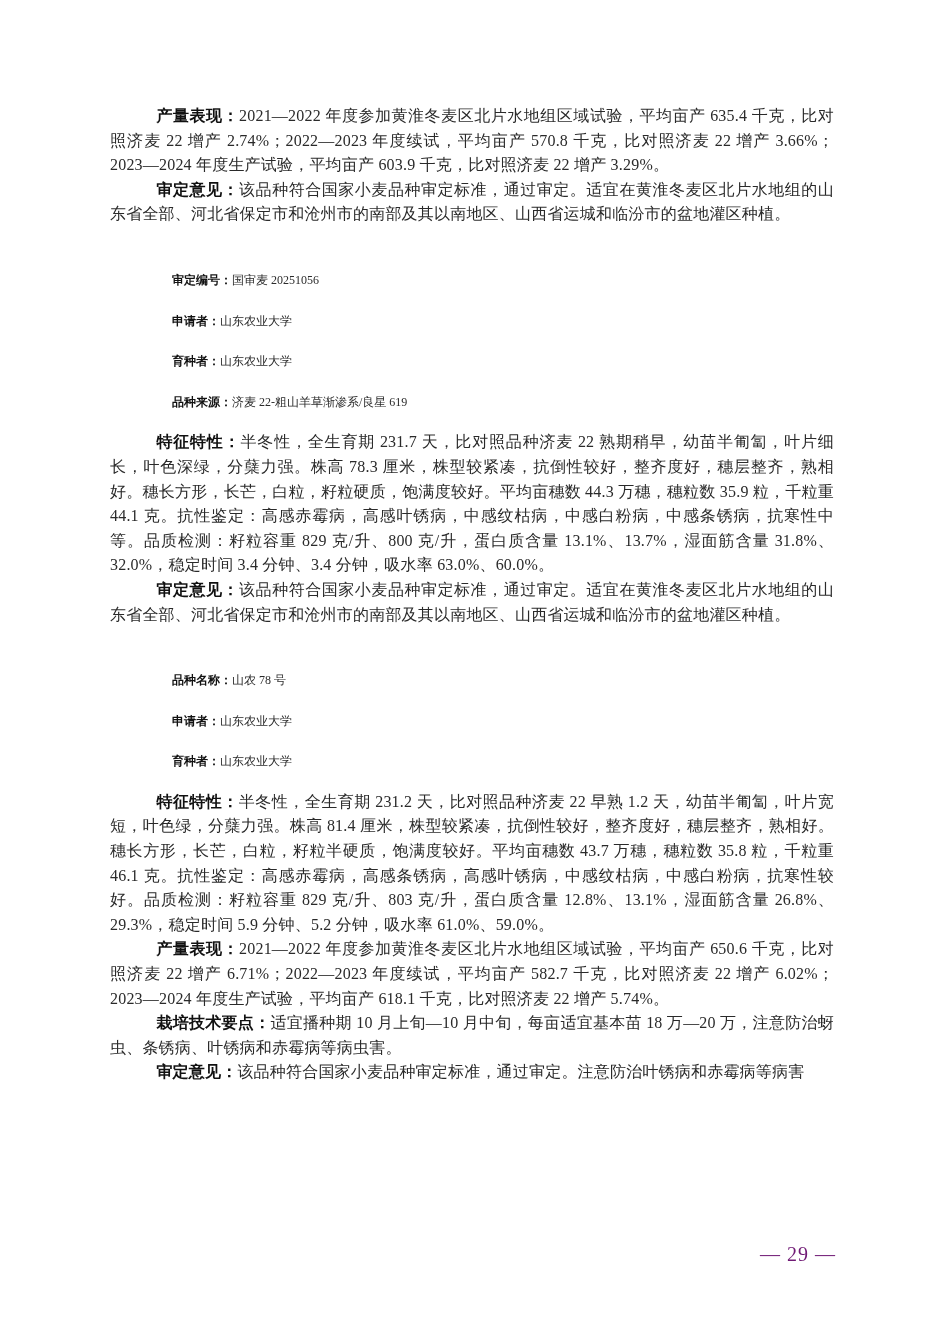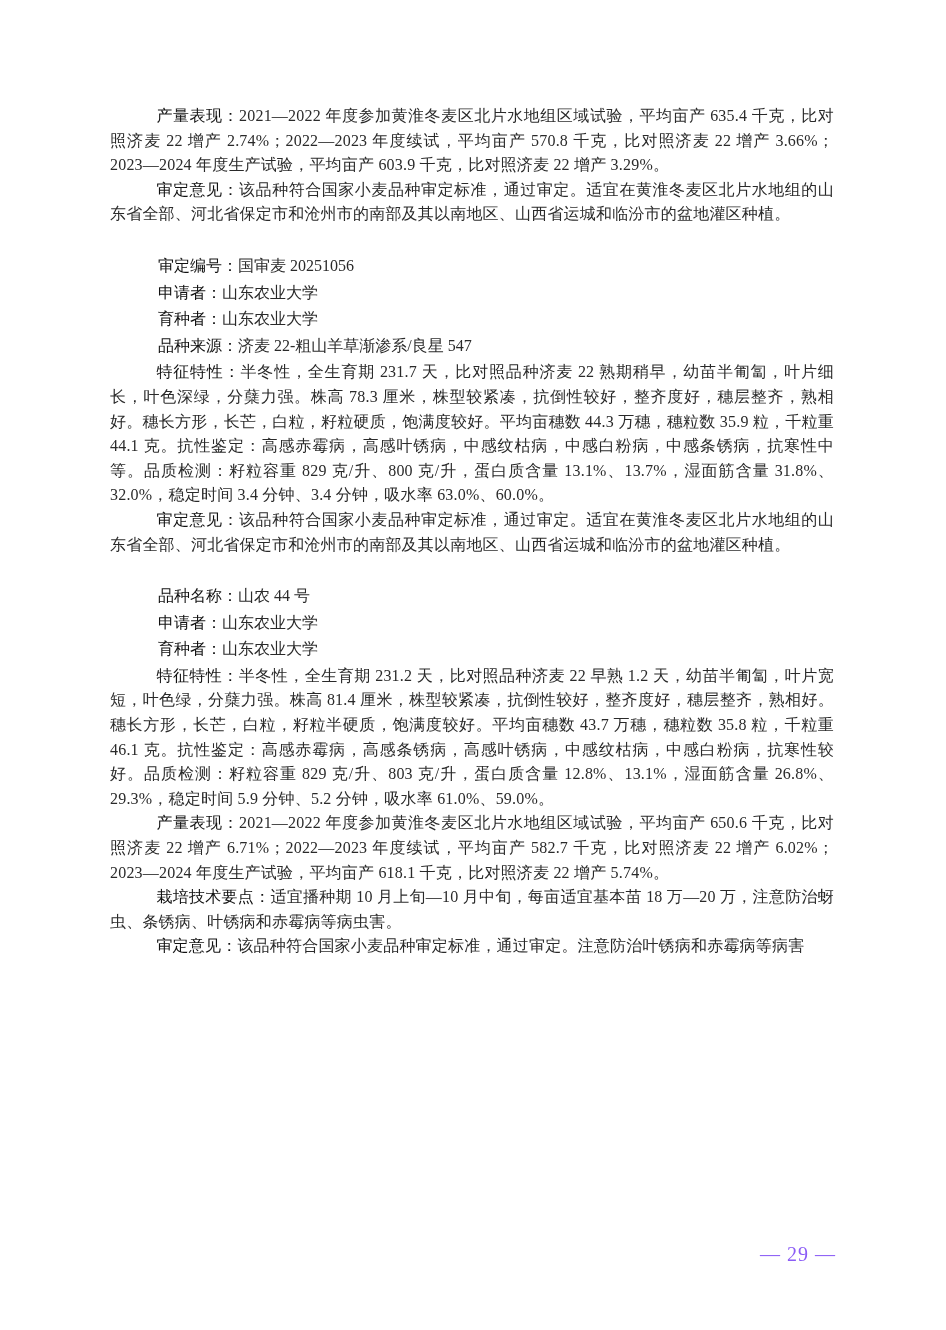--- a/index.html
+++ b/index.html
@@ -1,51 +1,51 @@
 <!DOCTYPE html>
 <html><head>
 <meta charset="utf-8">
 <style>
   html, body { margin: 0; padding: 0; background: #ffffff; }
   body { width: 946px; height: 1330px; position: relative; overflow: hidden;
          font-family: "Liberation Serif", "DejaVu Serif", serif; color: #2a2a2a; }
   .page { position: absolute; left: 110px; top: 104px; width: 724px; }
   .para { font-size: 16px; line-height: 24.6px; margin: 0; text-align: justify;
           text-indent: 2.9em; letter-spacing: 0.2px; }
-  .field { font-size: 16px; line-height: 24.6px; margin: 2px; padding-left: 46px; }
-  .lbl { font-weight: normal; color: #111; }
+  .field { font-size: 12px; line-height: 24.6px; margin: 16px; padding-left: 46px; }
+  .lbl { font-weight: bold; color: #111; }
   .gap { height: 25px; }
   .footer { position: absolute; right: 110px; top: 1243px; font-size: 20px;
-            font-family: "Liberation Serif", serif; color: #8b5cf6; letter-spacing: 1px; }
+            font-family: "Liberation Serif", serif; color: #701a75; letter-spacing: 1px; }
 </style>
 </head>
 <body>
 
 <div class="page">
 
   <section>
     <p class="para"><span class="lbl">产量表现：</span><span>2021—2022 年度参加黄淮冬麦区北片水地组区域试验，平均亩产 635.4 千克，比对照济麦 22 增产 2.74%；2022—2023 年度续试，平均亩产 570.8 千克，比对照济麦 22 增产 3.66%；2023—2024 年度生产试验，平均亩产 603.9 千克，比对照济麦 22 增产 3.29%。</span></p>
     <p class="para"><span class="lbl">审定意见：</span><span>该品种符合国家小麦品种审定标准，通过审定。适宜在黄淮冬麦区北片水地组的山东省全部、河北省保定市和沧州市的南部及其以南地区、山西省运城和临汾市的盆地灌区种植。</span></p>
   </section>
 
   <div class="gap"></div>
 
   <section>
     <p class="field"><span class="lbl">审定编号：</span><span>国审麦 20251056</span></p>
     <p class="field"><span class="lbl">申请者：</span><span>山东农业大学</span></p>
     <p class="field"><span class="lbl">育种者：</span><span>山东农业大学</span></p>
-    <p class="field"><span class="lbl">品种来源：</span><span>济麦 22-粗山羊草渐渗系/良星 547</span></p>
+    <p class="field"><span class="lbl">品种来源：</span><span>济麦 22-粗山羊草渐渗系/良星 619</span></p>
     <p class="para"><span class="lbl">特征特性：</span><span>半冬性，全生育期 231.7 天，比对照品种济麦 22 熟期稍早，幼苗半匍匐，叶片细长，叶色深绿，分蘖力强。株高 78.3 厘米，株型较紧凑，抗倒性较好，整齐度好，穗层整齐，熟相好。穗长方形，长芒，白粒，籽粒硬质，饱满度较好。平均亩穗数 44.3 万穗，穗粒数 35.9 粒，千粒重 44.1 克。抗性鉴定：高感赤霉病，高感叶锈病，中感纹枯病，中感白粉病，中感条锈病，抗寒性中等。品质检测：籽粒容重 829 克/升、800 克/升，蛋白质含量 13.1%、13.7%，湿面筋含量 31.8%、32.0%，稳定时间 3.4 分钟、3.4 分钟，吸水率 63.0%、60.0%。</span></p>
     <p class="para"><span class="lbl">审定意见：</span><span>该品种符合国家小麦品种审定标准，通过审定。适宜在黄淮冬麦区北片水地组的山东省全部、河北省保定市和沧州市的南部及其以南地区、山西省运城和临汾市的盆地灌区种植。</span></p>
   </section>
 
   <div class="gap"></div>
 
   <section>
-    <p class="field"><span class="lbl">品种名称：</span><span>山农 44 号</span></p>
+    <p class="field"><span class="lbl">品种名称：</span><span>山农 78 号</span></p>
     <p class="field"><span class="lbl">申请者：</span><span>山东农业大学</span></p>
     <p class="field"><span class="lbl">育种者：</span><span>山东农业大学</span></p>
     <p class="para"><span class="lbl">特征特性：</span><span>半冬性，全生育期 231.2 天，比对照品种济麦 22 早熟 1.2 天，幼苗半匍匐，叶片宽短，叶色绿，分蘖力强。株高 81.4 厘米，株型较紧凑，抗倒性较好，整齐度好，穗层整齐，熟相好。穗长方形，长芒，白粒，籽粒半硬质，饱满度较好。平均亩穗数 43.7 万穗，穗粒数 35.8 粒，千粒重 46.1 克。抗性鉴定：高感赤霉病，高感条锈病，高感叶锈病，中感纹枯病，中感白粉病，抗寒性较好。品质检测：籽粒容重 829 克/升、803 克/升，蛋白质含量 12.8%、13.1%，湿面筋含量 26.8%、29.3%，稳定时间 5.9 分钟、5.2 分钟，吸水率 61.0%、59.0%。</span></p>
     <p class="para"><span class="lbl">产量表现：</span><span>2021—2022 年度参加黄淮冬麦区北片水地组区域试验，平均亩产 650.6 千克，比对照济麦 22 增产 6.71%；2022—2023 年度续试，平均亩产 582.7 千克，比对照济麦 22 增产 6.02%；2023—2024 年度生产试验，平均亩产 618.1 千克，比对照济麦 22 增产 5.74%。</span></p>
     <p class="para"><span class="lbl">栽培技术要点：</span><span>适宜播种期 10 月上旬—10 月中旬，每亩适宜基本苗 18 万—20 万，注意防治蚜虫、条锈病、叶锈病和赤霉病等病虫害。</span></p>
     <p class="para"><span class="lbl">审定意见：</span><span>该品种符合国家小麦品种审定标准，通过审定。注意防治叶锈病和赤霉病等病害</span></p>
   </section>
 </div>
 
 <div class="footer">— 29 —</div>

